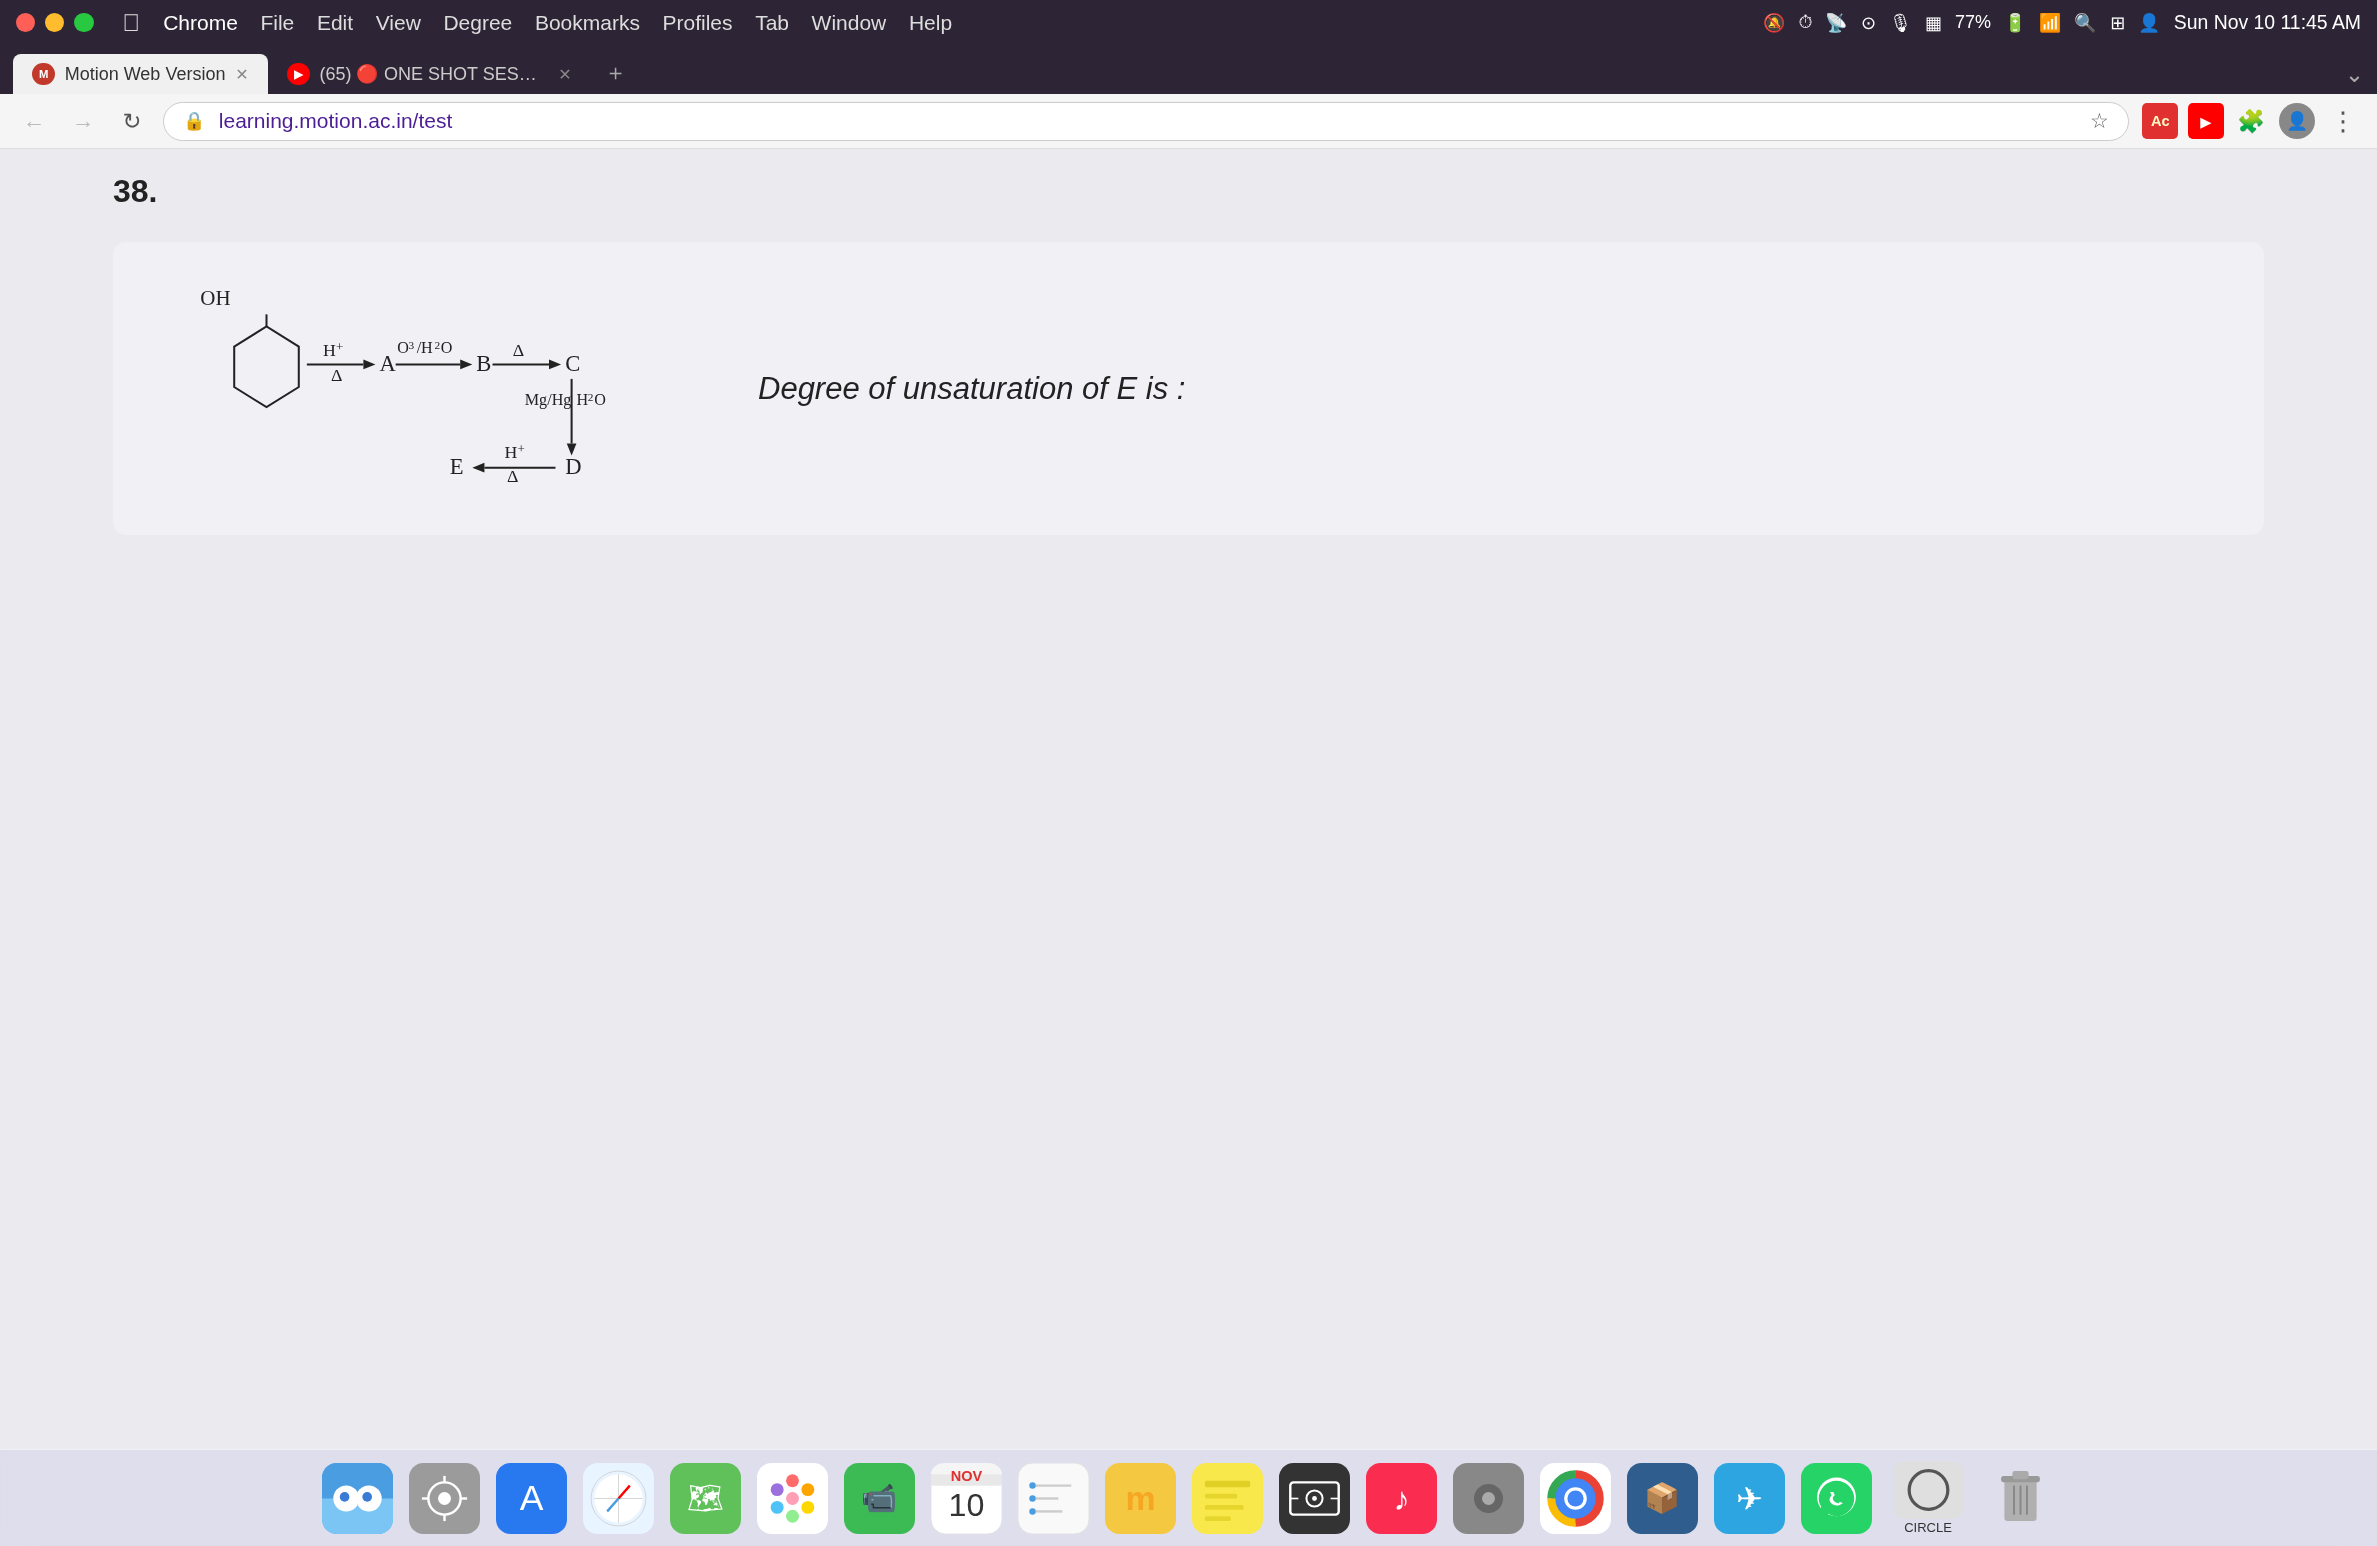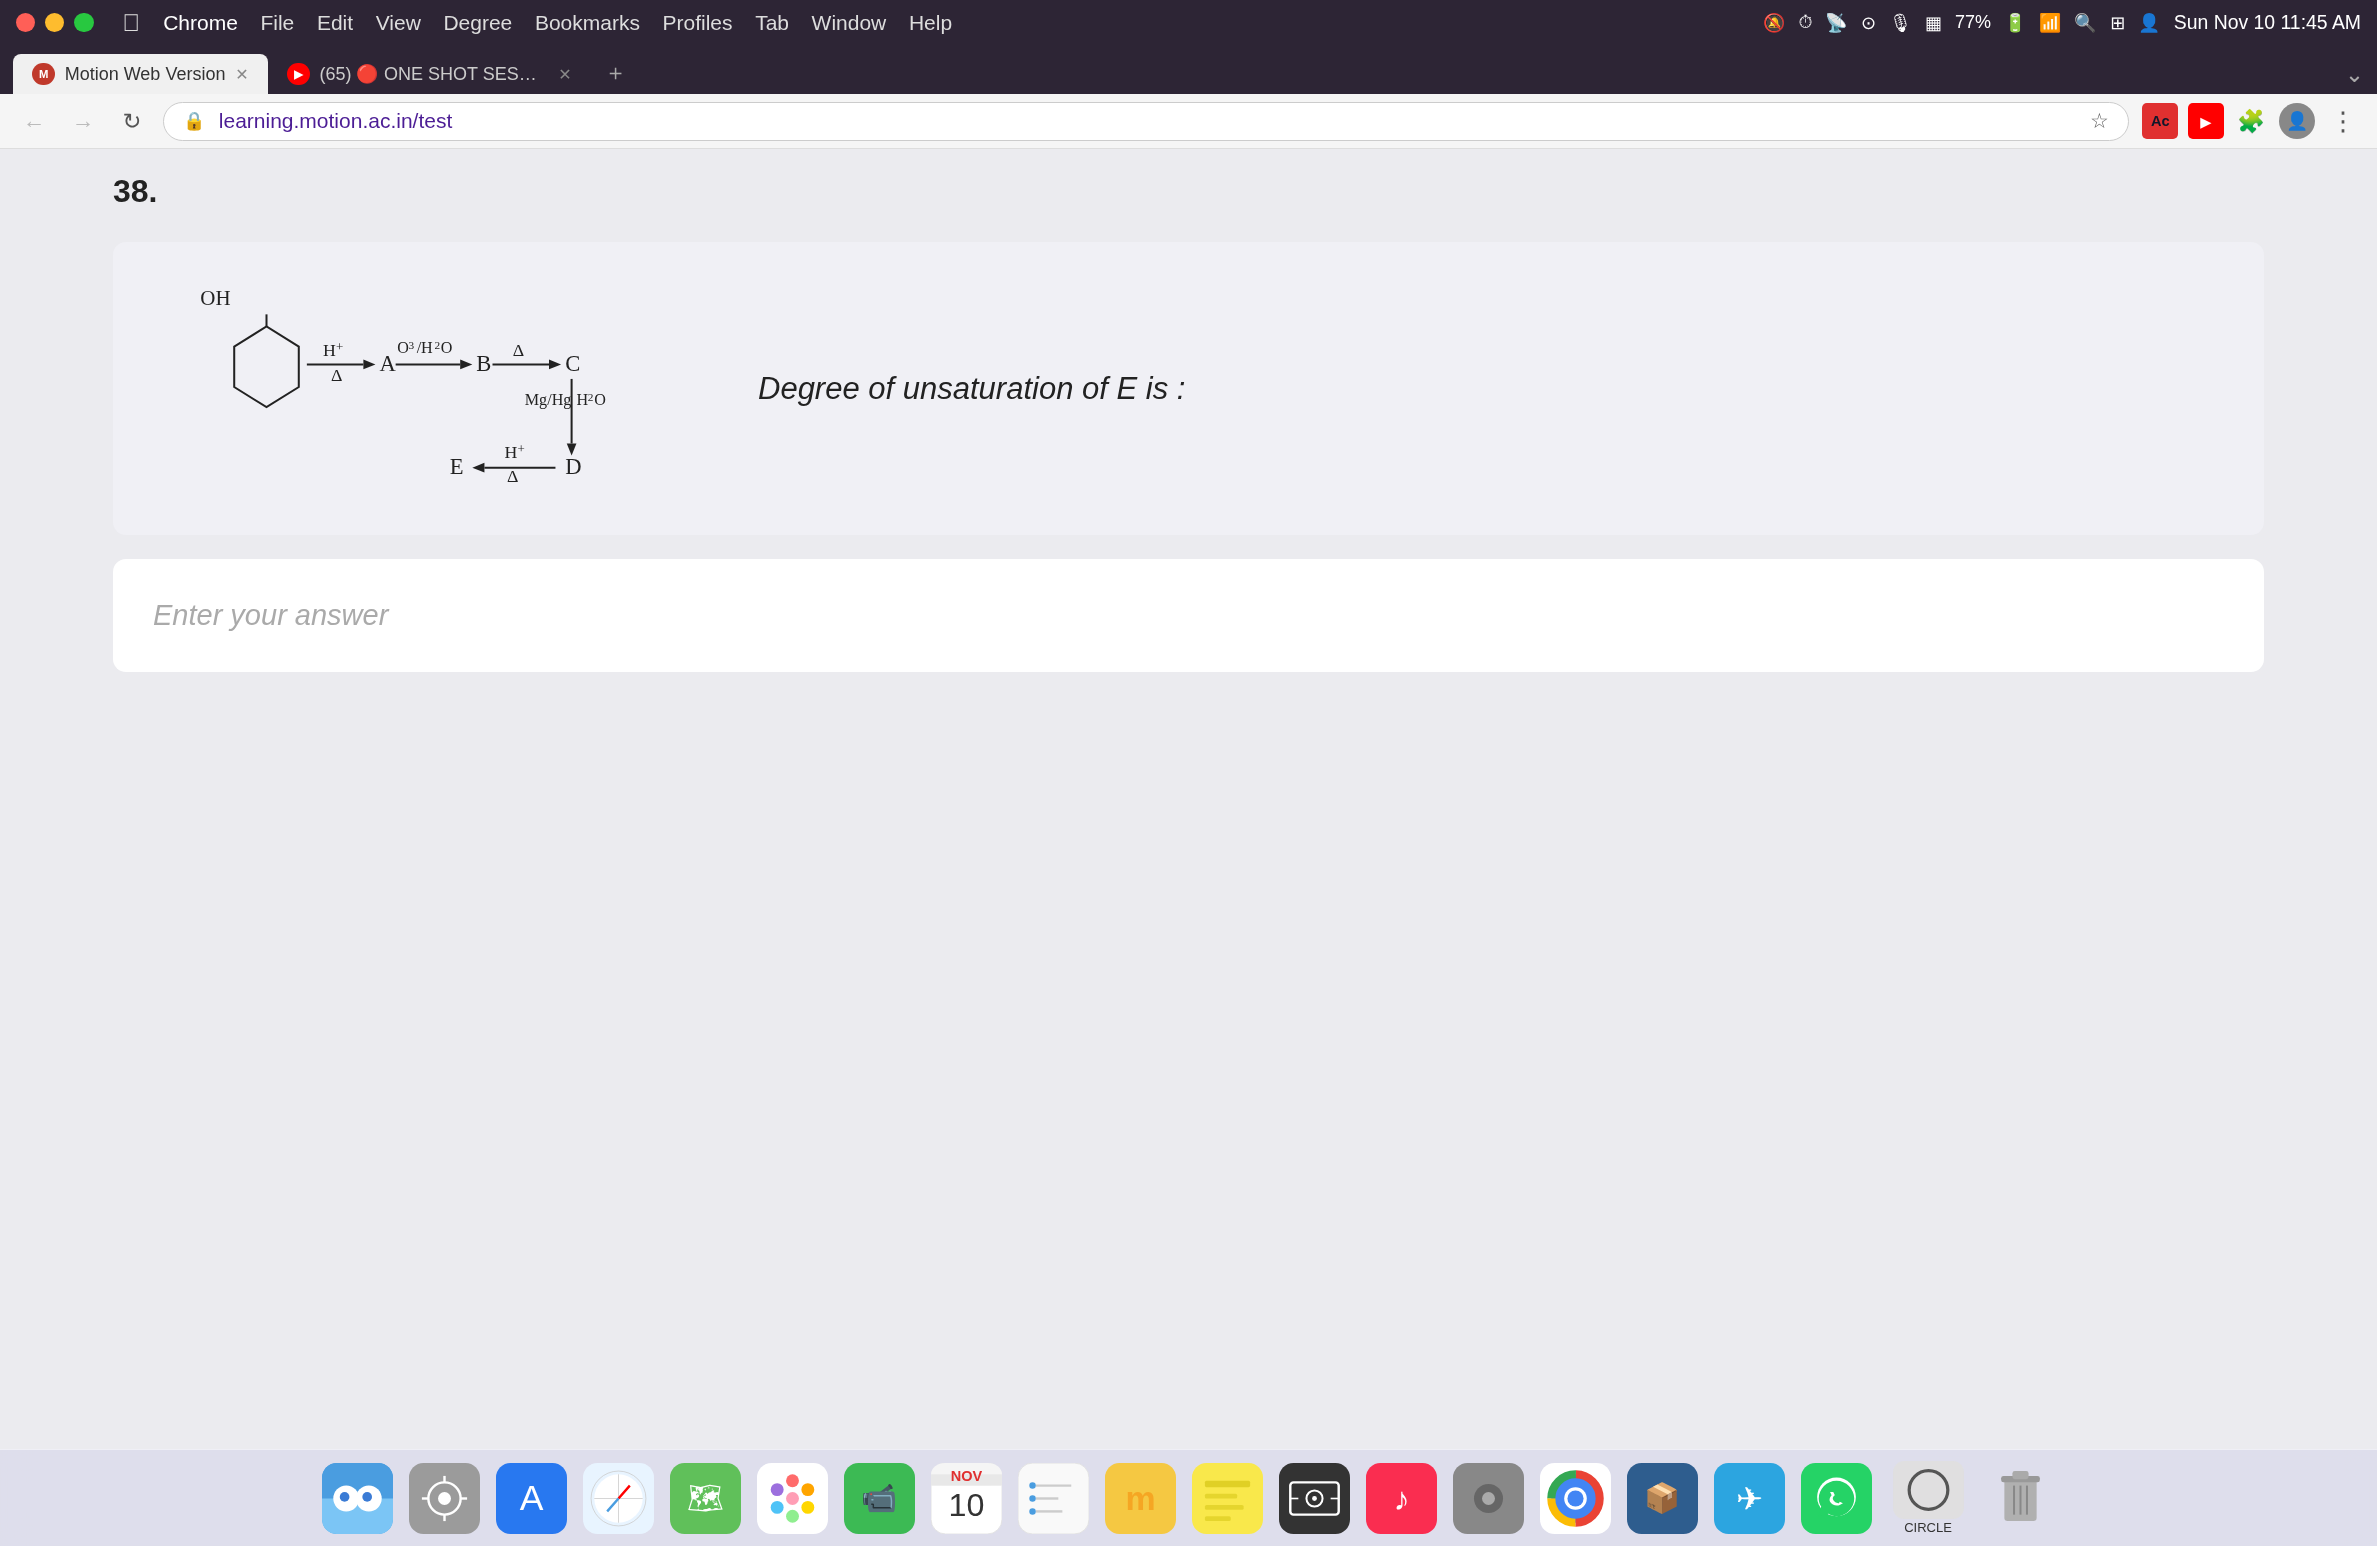--- a/index.html
+++ b/index.html
@@ -345,21 +345,21 @@
   <div class="nav-btn disabled">→</div>
   <div class="nav-btn">↻</div>
   <div class="address-field">
     <span class="address-lock">🔒</span>
     <span class="address-url">learning.motion.ac.in/test</span>
     <div class="address-right">
       <span class="addr-icon">☆</span>
     </div>
   </div>
   <div class="toolbar-icons">
-    <div class="toolbar-icon-btn" style="background:#e03030; border-radius:4.9px; color:#0f172a; font-weight:bold; font-size:14.6px;">Ac</div>
+    <div class="toolbar-icon-btn" style="background:#e03030; border-radius:4.9px; color:#fef9c3; font-weight:bold; font-size:14.6px;">Ac</div>
     <div class="toolbar-icon-btn" style="background:#ff0000; border-radius:4.9px; color:white; font-size:14.6px;">▶</div>
     <div class="toolbar-icon-btn" style="color:#666; font-size:22.6px;">🧩</div>
     <div class="toolbar-icon-btn" style="background:#888; border-radius:50%; color:white; font-size:18px;">👤</div>
     <div class="toolbar-icon-btn" style="color:#555; font-size:26px;">⋮</div>
   </div>
 </div>
 
 <div class="main-content">
   <div class="question-number">38.</div>
 
@@ -421,23 +421,20 @@
 
         <text x="438" y="258" font-size="22" font-family="serif" fill="#222">Δ</text>
 
         <text x="367" y="248" font-size="28" font-family="serif" fill="#222">E</text>
       </svg>
     </div>
 
     <div class="question-text">Degree of unsaturation of E is :</div>
   </div>
 
-  <div class="answer-box">
-    <span class="answer-placeholder">Enter your answer</span>
-  </div>
 </div>
 
 <div class="dock">
 
   <div class="dock-item" style="border-radius:14.6px; overflow:hidden;">
     <svg width="71" height="71" viewBox="0 0 88 88">
         <rect width="88" height="88" rx="18" fill="#4a9de0"></rect>
         <rect width="88" height="44" rx="0" fill="#4a9de0"></rect>
         <rect y="44" width="88" height="44" rx="0" fill="#7bc5f5"></rect>
         <circle cx="30" cy="44" r="16" fill="white"></circle>

